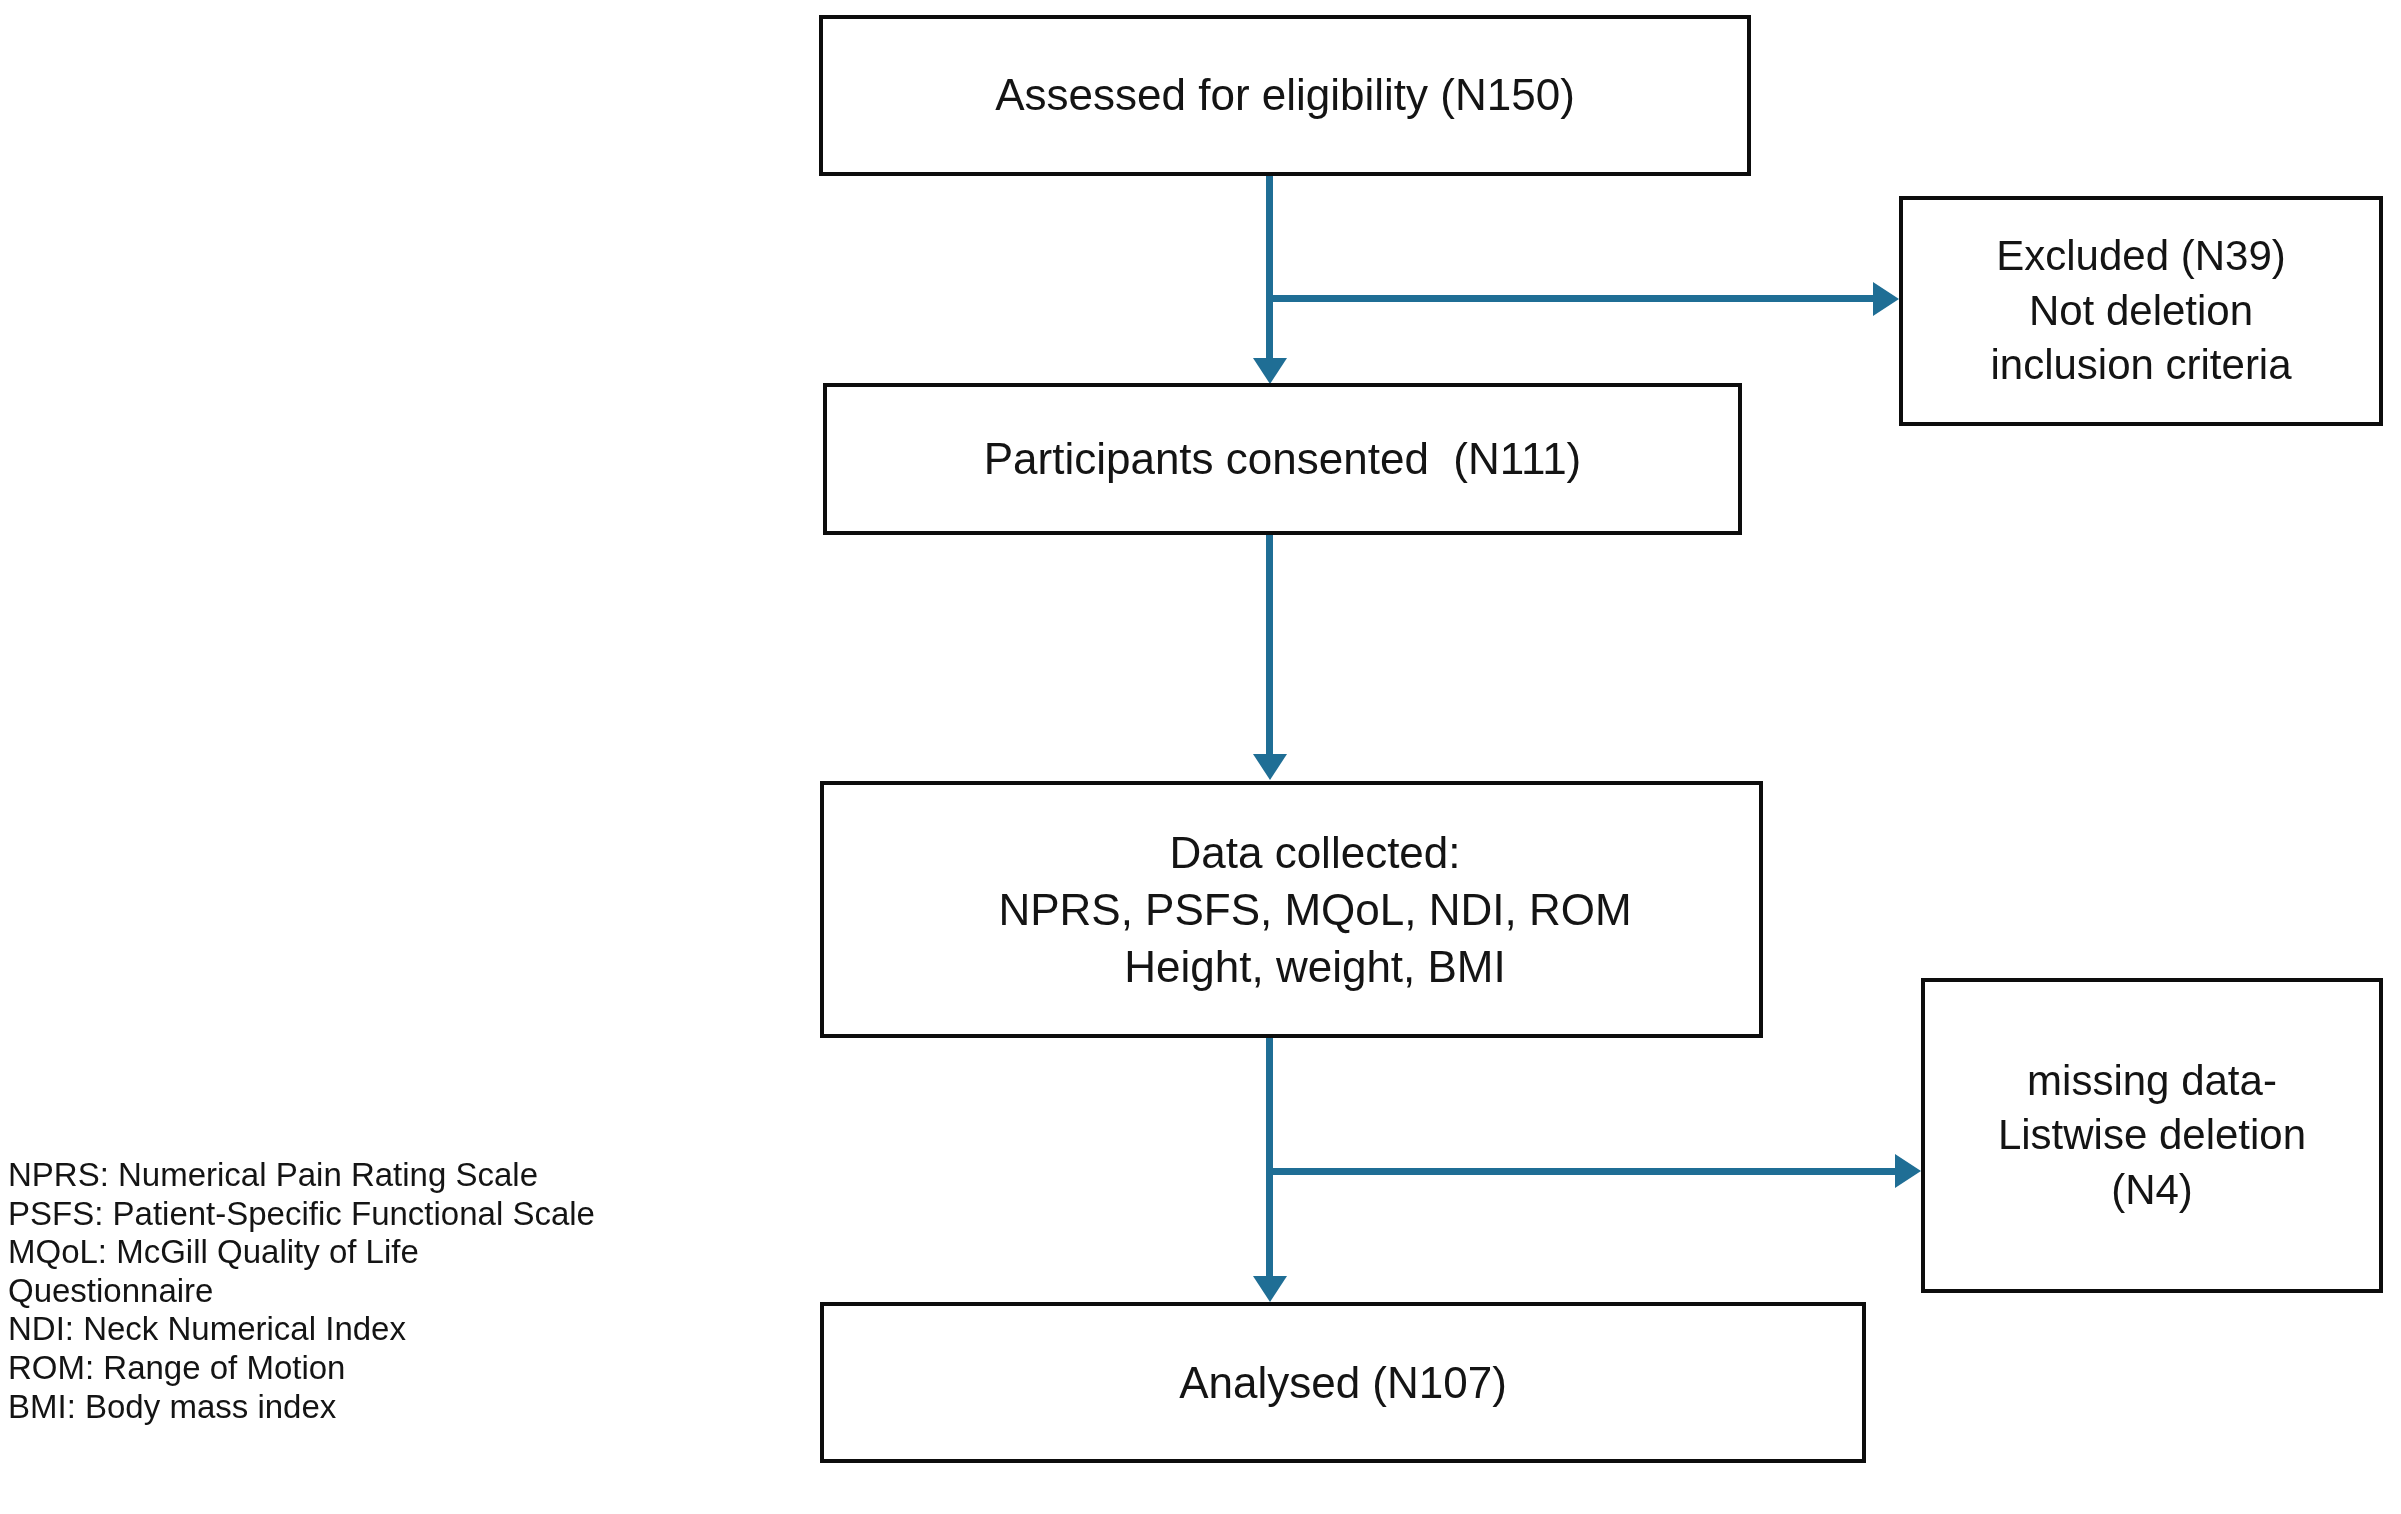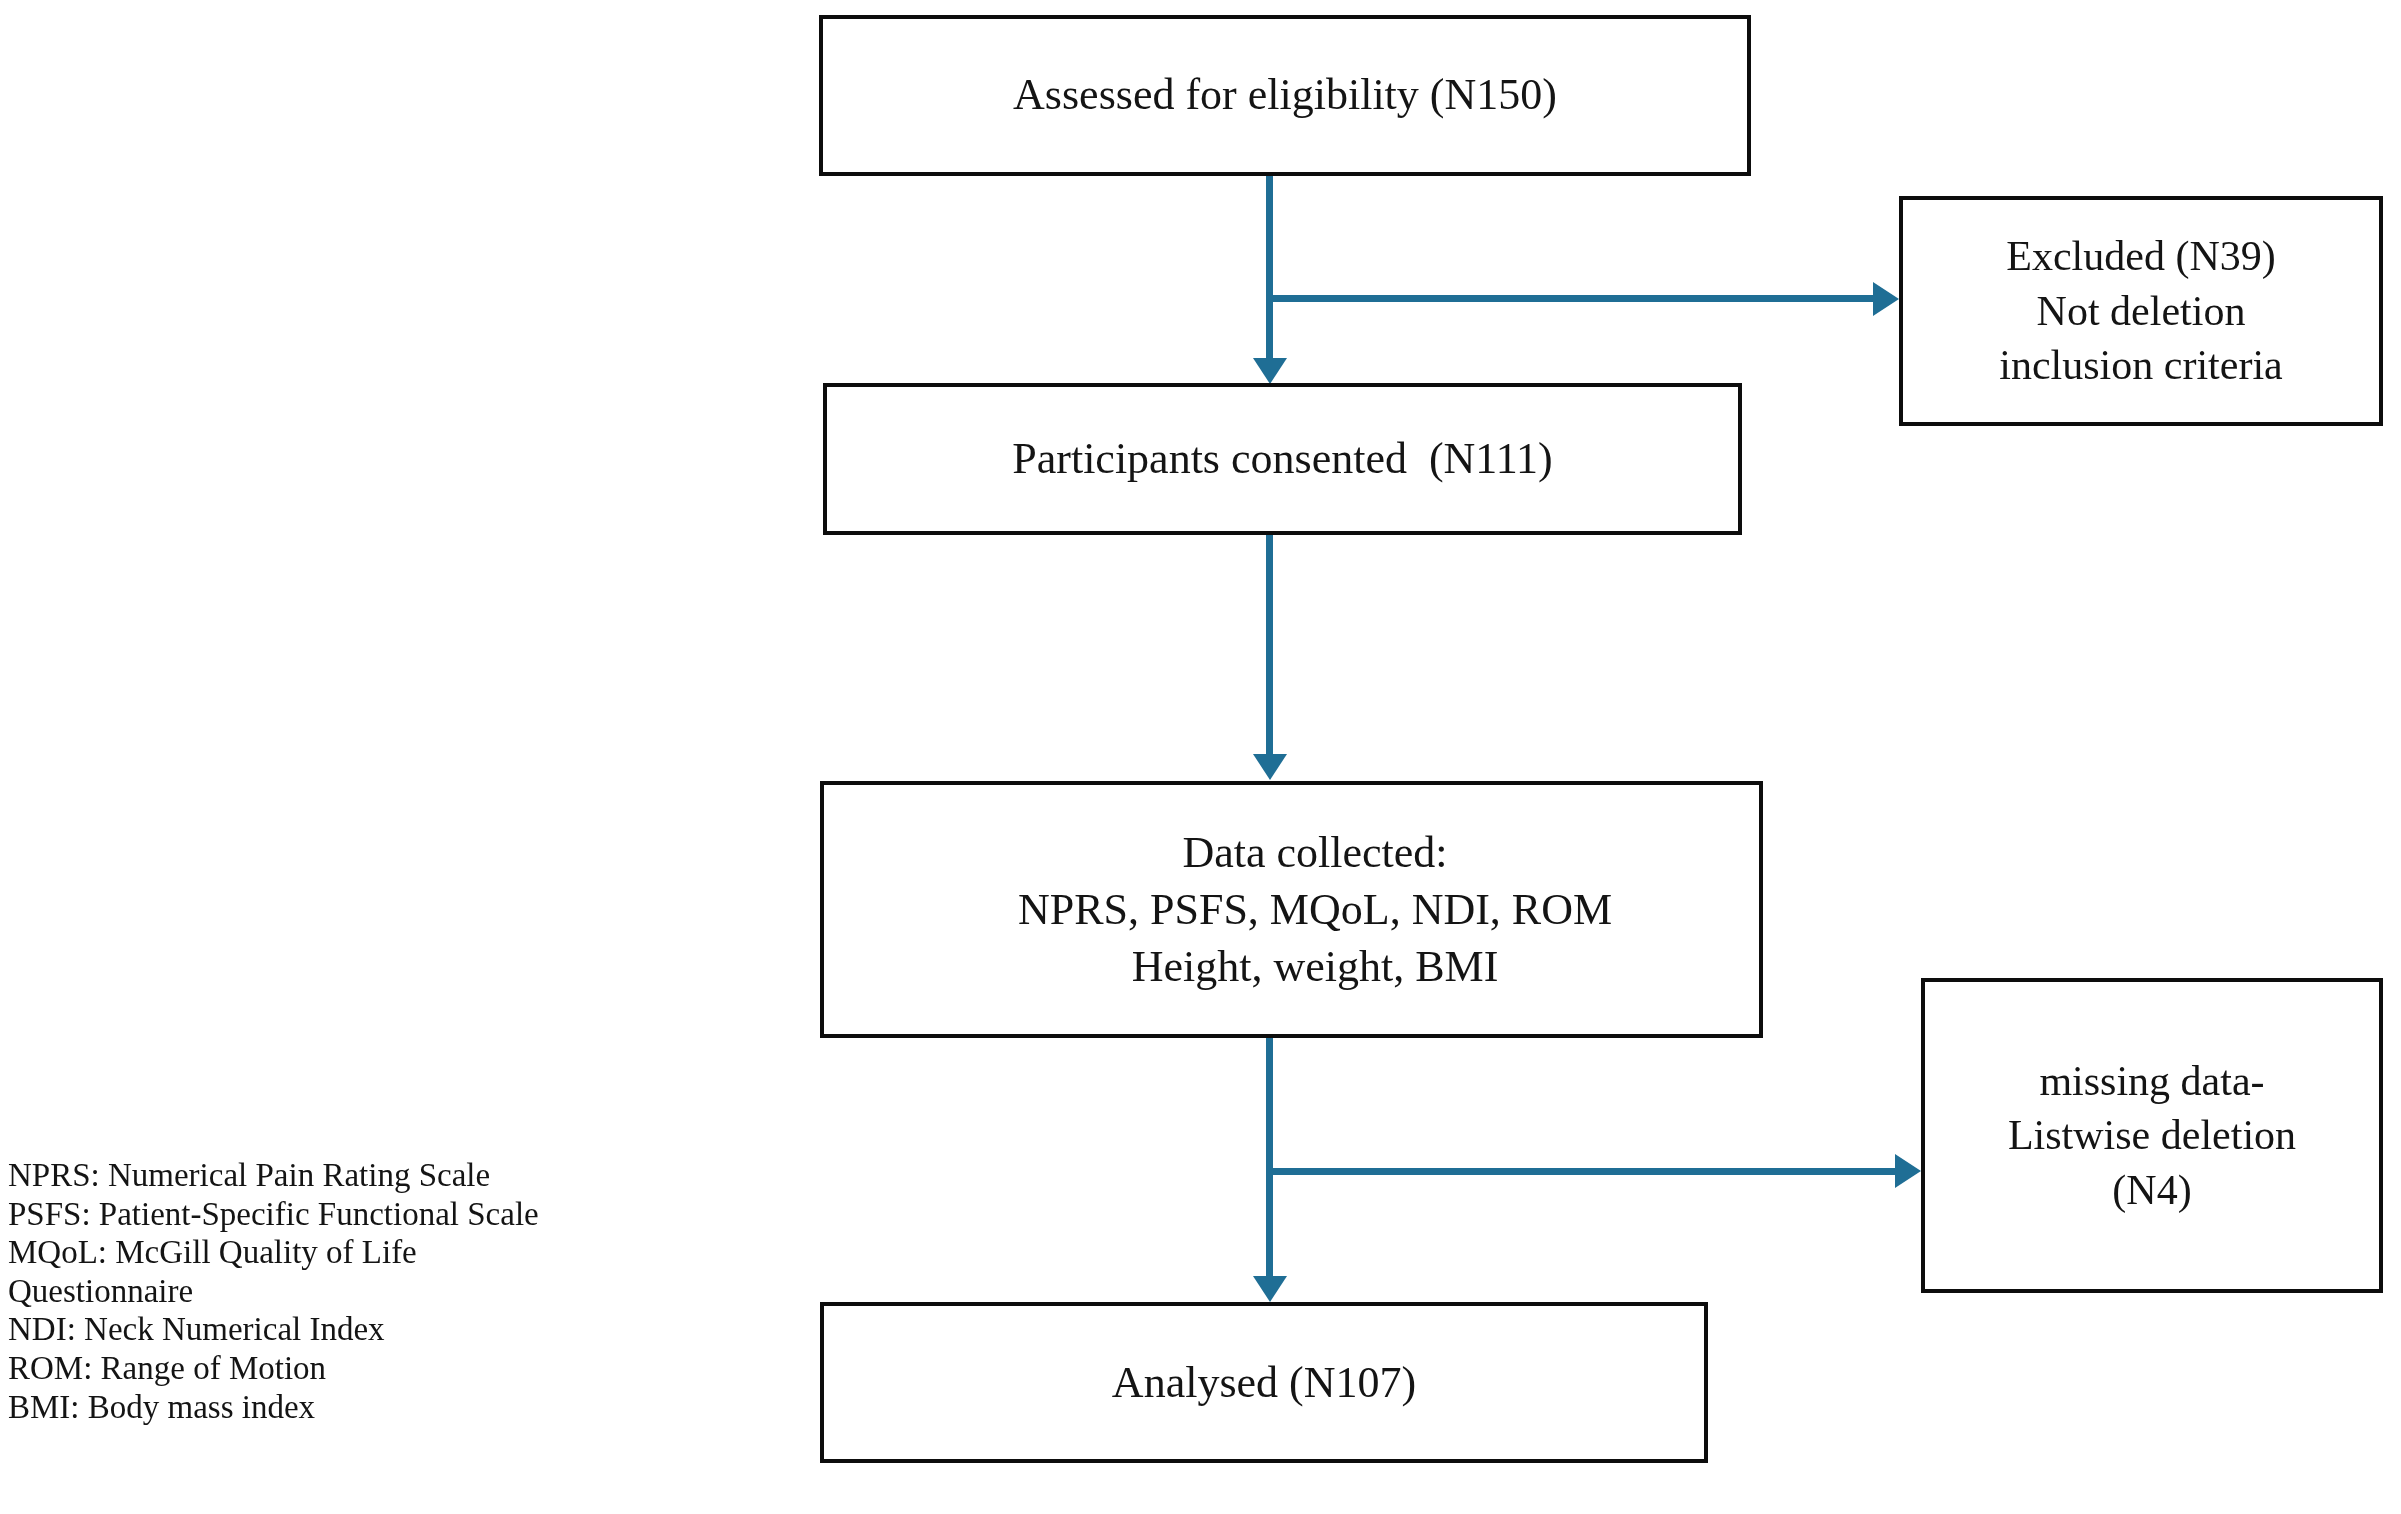--- a/index.html
+++ b/index.html
@@ -6,21 +6,21 @@
     margin: 0;
     padding: 0;
     background: #ffffff;
   }
   #canvas {
     position: relative;
     width: 2401px;
     height: 1514px;
     background: #ffffff;
     overflow: hidden;
-    font-family: Liberation Serif, serif;
+    font-family: Liberation Sans, sans-serif;
     border-radius: 22px;
   }
 
   
   .node {
     position: absolute;
     box-sizing: border-box;
     background: #ffffff;
     border: 4px solid #0d0d0d;
     display: flex;
@@ -34,21 +34,21 @@
   .node .line {
     display: block;
     white-space: pre;
     line-height: 1.30;
   }
 
   
   #node-assessed   { left: 819px; top: 14.5px;   width: 932px; height: 161px; font-size: 44px; }
   #node-consented  { left: 823px; top: 383px;  width: 919px; height: 152px; font-size: 44px; }
   #node-data       { left: 820px; top: 781px;  width: 943px; height: 257px; font-size: 44px; padding-left: 47px; }
-  #node-analysed   { left: 820px; top: 1302px; width: 888px; height: 161px; font-size: 44px; }
+  #node-analysed   { left: 820px; top: 1302px; width: 1046px; height: 161px; font-size: 44px; }
 
   
   #node-excl-1     { left: 1899px; top: 196px;  width: 484px; height: 230px; font-size: 42px; }
   #node-excl-2     { left: 1921px; top: 978px; width: 462px; height: 315px; font-size: 42px; }
 
   
   .conn-v, .conn-h {
     position: absolute;
     background: #1f6e95;
     z-index: 2;

